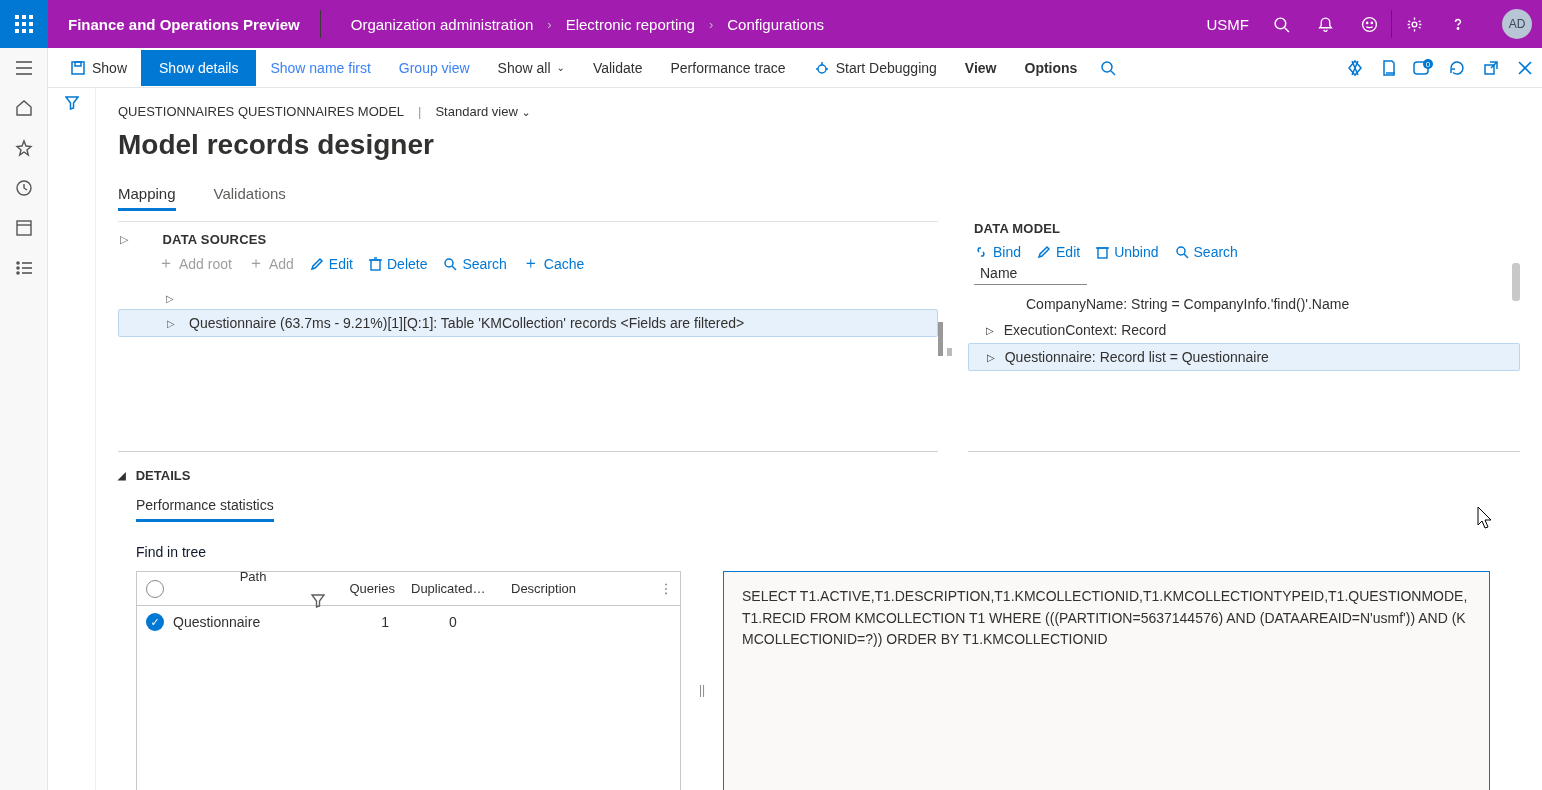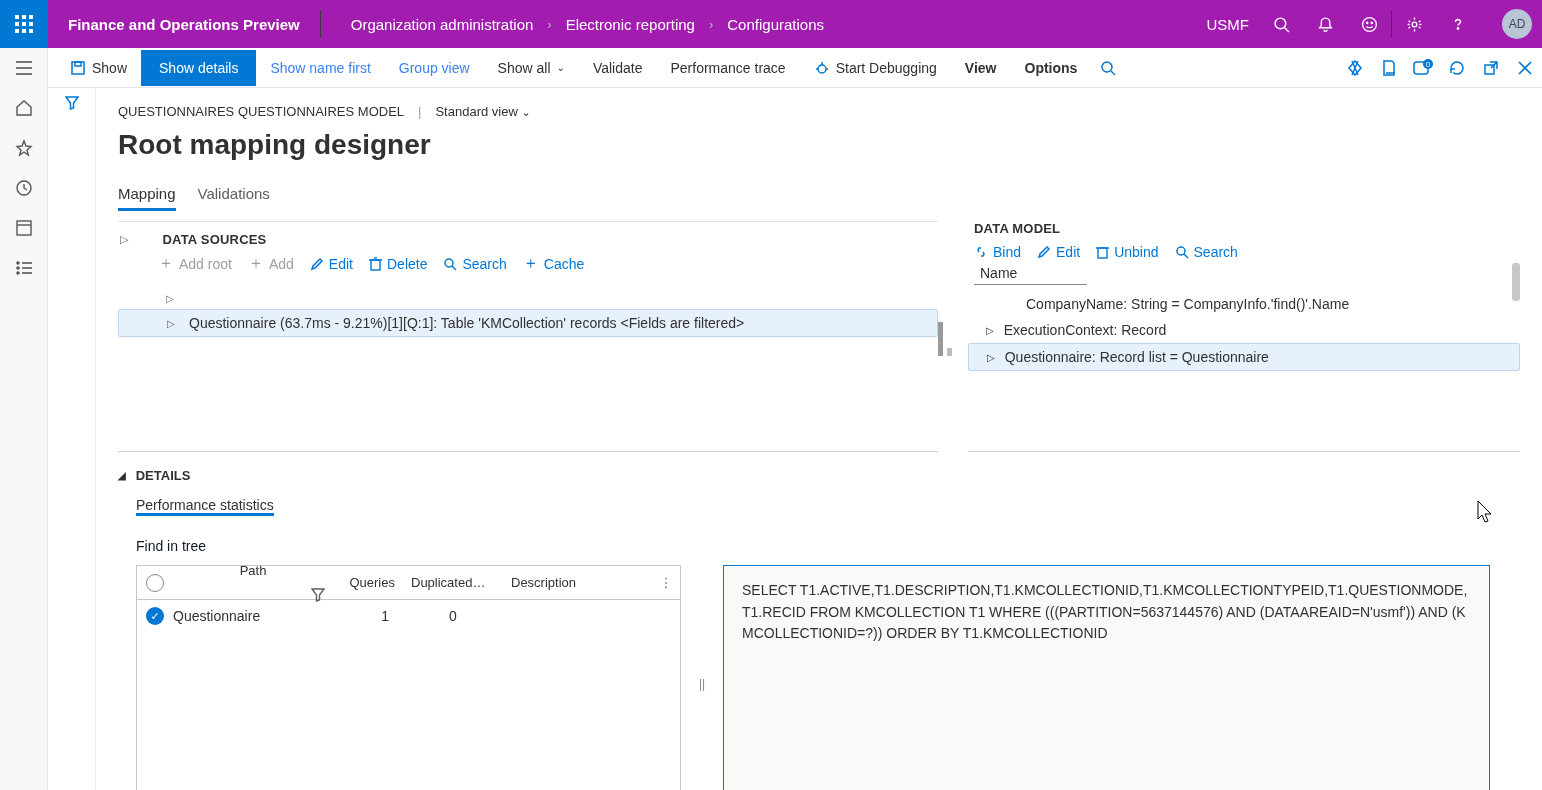--- a/index.html
+++ b/index.html
@@ -29,21 +29,21 @@
   .abtn .chev { font-size:10px; }
   .actionbar .spacer { flex:1; }
   .ar-ico { width:34px; height:40px; display:flex; align-items:center; justify-content:center; color:#0078d4; }
   
   .content { flex:1; display:flex; }
   .filtercol { width:48px; border-right:1px solid #eee; display:flex; justify-content:center; padding-top:8px; color:#0078d4; }
   .body { flex:1; padding: 16px 22px 0 22px; overflow:hidden; position:relative; }
   .bread2 { display:flex; align-items:center; gap:14px; font-size:13px; color:#323130; }
   .bread2 .vbar { color:#999; }
   h1.title { font-size:28px; font-weight:600; margin-top:10px; }
-  .tabs { display:flex; gap:22px; margin-top:24px; font-size:15px; }
+  .tabs { display:flex; gap:38px; margin-top:24px; font-size:15px; }
   .tab { padding-bottom:6px; cursor:pointer; }
   .tab.active { color:#323130; border-bottom:3px solid #0078d4; }
   .tab.inactive { color:#605e5c; }
   
   .twocol { display:flex; gap:30px; margin-top:10px; height: 210px; }
   .col-ds { flex: 0 0 820px; border-top:1px solid #e1e1e1; position:relative; }
   .col-dm { flex:1; position:relative; }
   .dm-scroll { position:absolute; right:0; top:42px; width:8px; height:38px; background:#c8c8c8; border-radius:3px; }
   .panel-head { display:flex; align-items:center; padding: 10px 0 6px 2px; gap:8px; }
   .caret { font-size:11px; color:#605e5c; transform:rotate(0deg); }
@@ -61,21 +61,21 @@
   .col-dm .panel-title { font-weight:600; font-size:13px; }
   .dm-tree { margin-top:6px; }
   .dmrow { display:flex; align-items:center; padding:5px 6px 5px 18px; font-size:14px; gap:10px; }
   .dmrow.indent { padding-left:36px; }
   .dmrow.sel { background:#e6f1fb; border:1px solid #bcd6ef; border-radius:2px; }
   .root-box { display:inline-block; border-bottom:1px solid #888; padding:3px 70px 3px 6px; font-size:14px; margin-left:6px; margin-top:2px; }
   hr.thin { border:none; border-top:1px solid #d0d0d0; margin-top:20px; }
   
   .details-head { display:flex; align-items:center; gap:10px; margin-top:16px; font-weight:600; font-size:13px; }
   .subtabs { display:flex; margin-top:14px; margin-left:18px; }
-  .subtab { font-size:14px; border-bottom:3px solid #0078d4; }
+  .subtab { font-size:14px; padding-bottom:6px; border-bottom:3px solid #0078d4; }
   .link { color:#0f172a; font-size:14px; margin-left:18px; margin-top:22px; display:inline-block; cursor:pointer; }
   .gridwrap { display:flex; gap:16px; margin-top:10px; margin-left:18px; height:238px; position:relative;}
   .grid { border:1px solid #c8c8c8; width:545px; display:flex; flex-direction:column; }
   .ghead { display:flex; align-items:center; border-bottom:1px solid #c8c8c8; height:34px; font-size:13px; color:#323130; }
   .ghead .ghc { padding:0 8px;flex-direction:column; }
   .ghead .cb { width:36px; display:flex; justify-content:center; }
   .ghead .path { flex:0 0 160px; display:flex; align-items:center; gap:10px; }
   .ghead .q { width:70px; text-align:right; }
   .ghead .d { width:100px; text-align:left; }
   .ghead .desc { flex:1; }
@@ -300,21 +300,21 @@
             <path d="M1 1h12L8.5 7v5l-3 1V7z"></path>
           </svg>
       </div>
 
       <div class="body">
         <div class="bread2">
           <span>QUESTIONNAIRES QUESTIONNAIRES MODEL</span>
           <span class="vbar">|</span>
           <span><span>Standard view</span> <span style="font-size:11px">⌄</span></span>
         </div>
-        <h1 class="title">Root mapping designer</h1>
+        <h1 class="title">Model records designer</h1>
 
         <div class="tabs">
           <div class="tab active">Mapping</div>
           <div class="tab inactive">Validations</div>
         </div>
 
         <div class="twocol">
 
           <div class="col-ds">
             <div class="panel-head">

